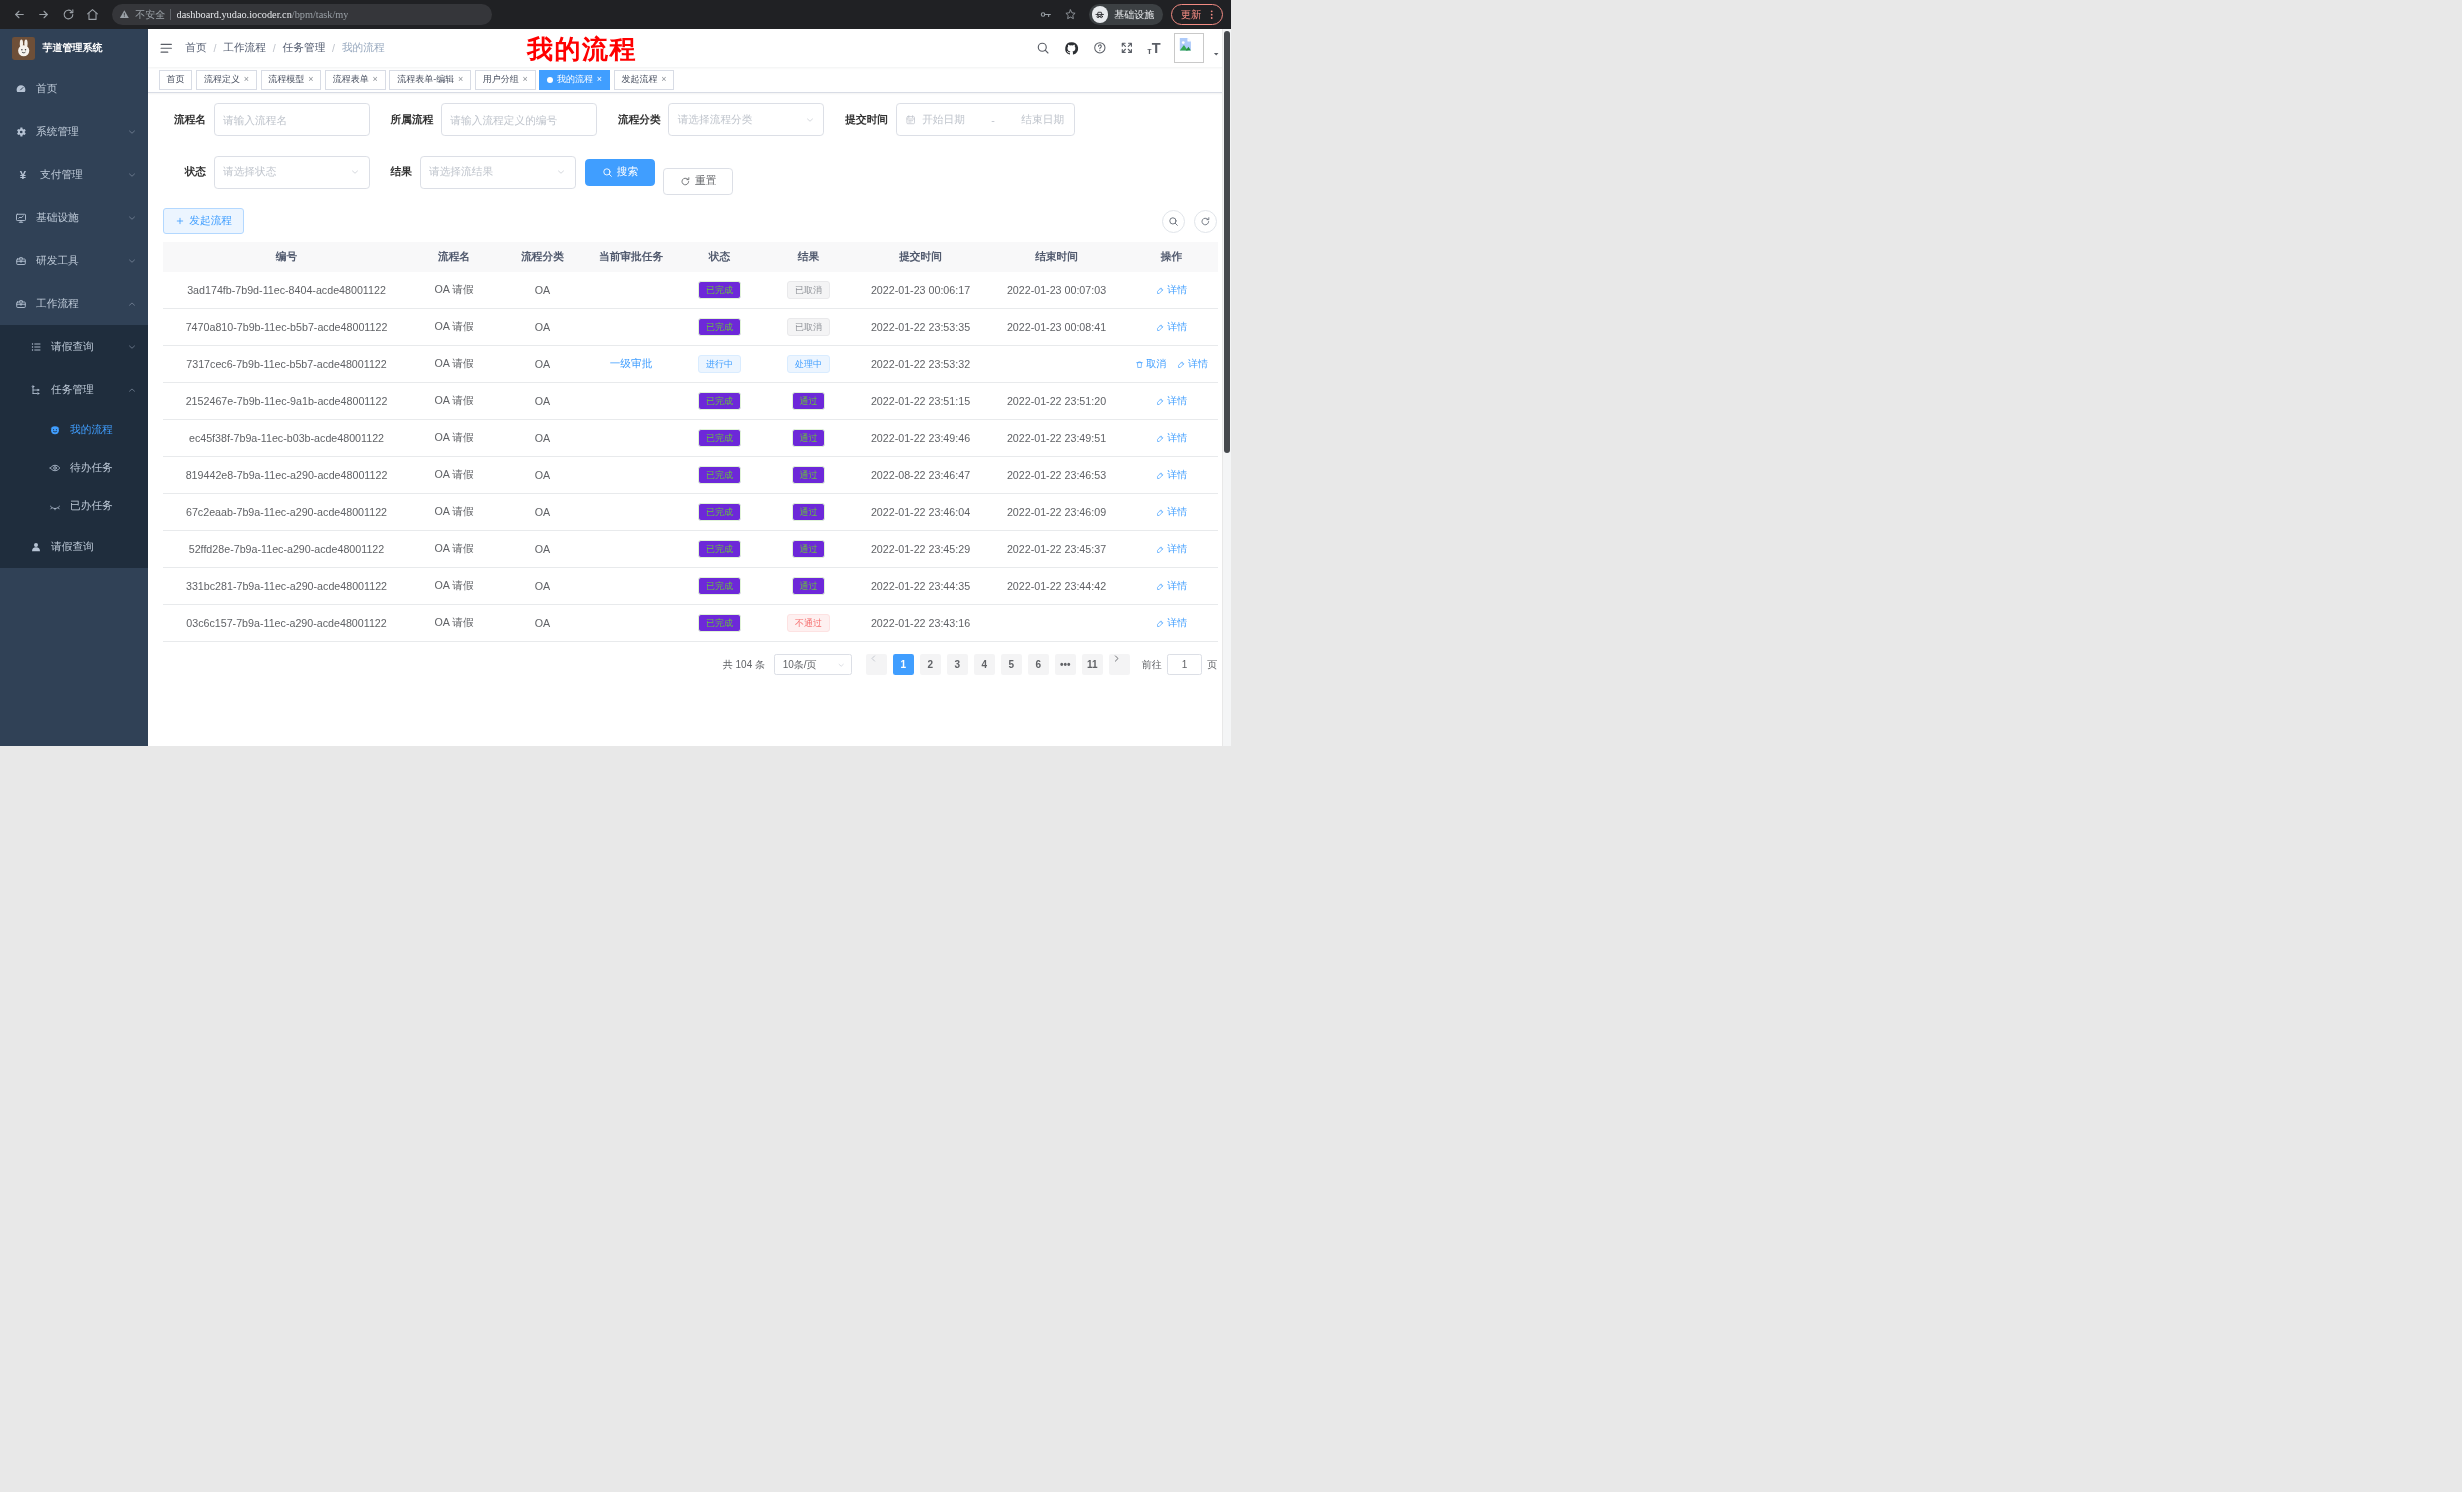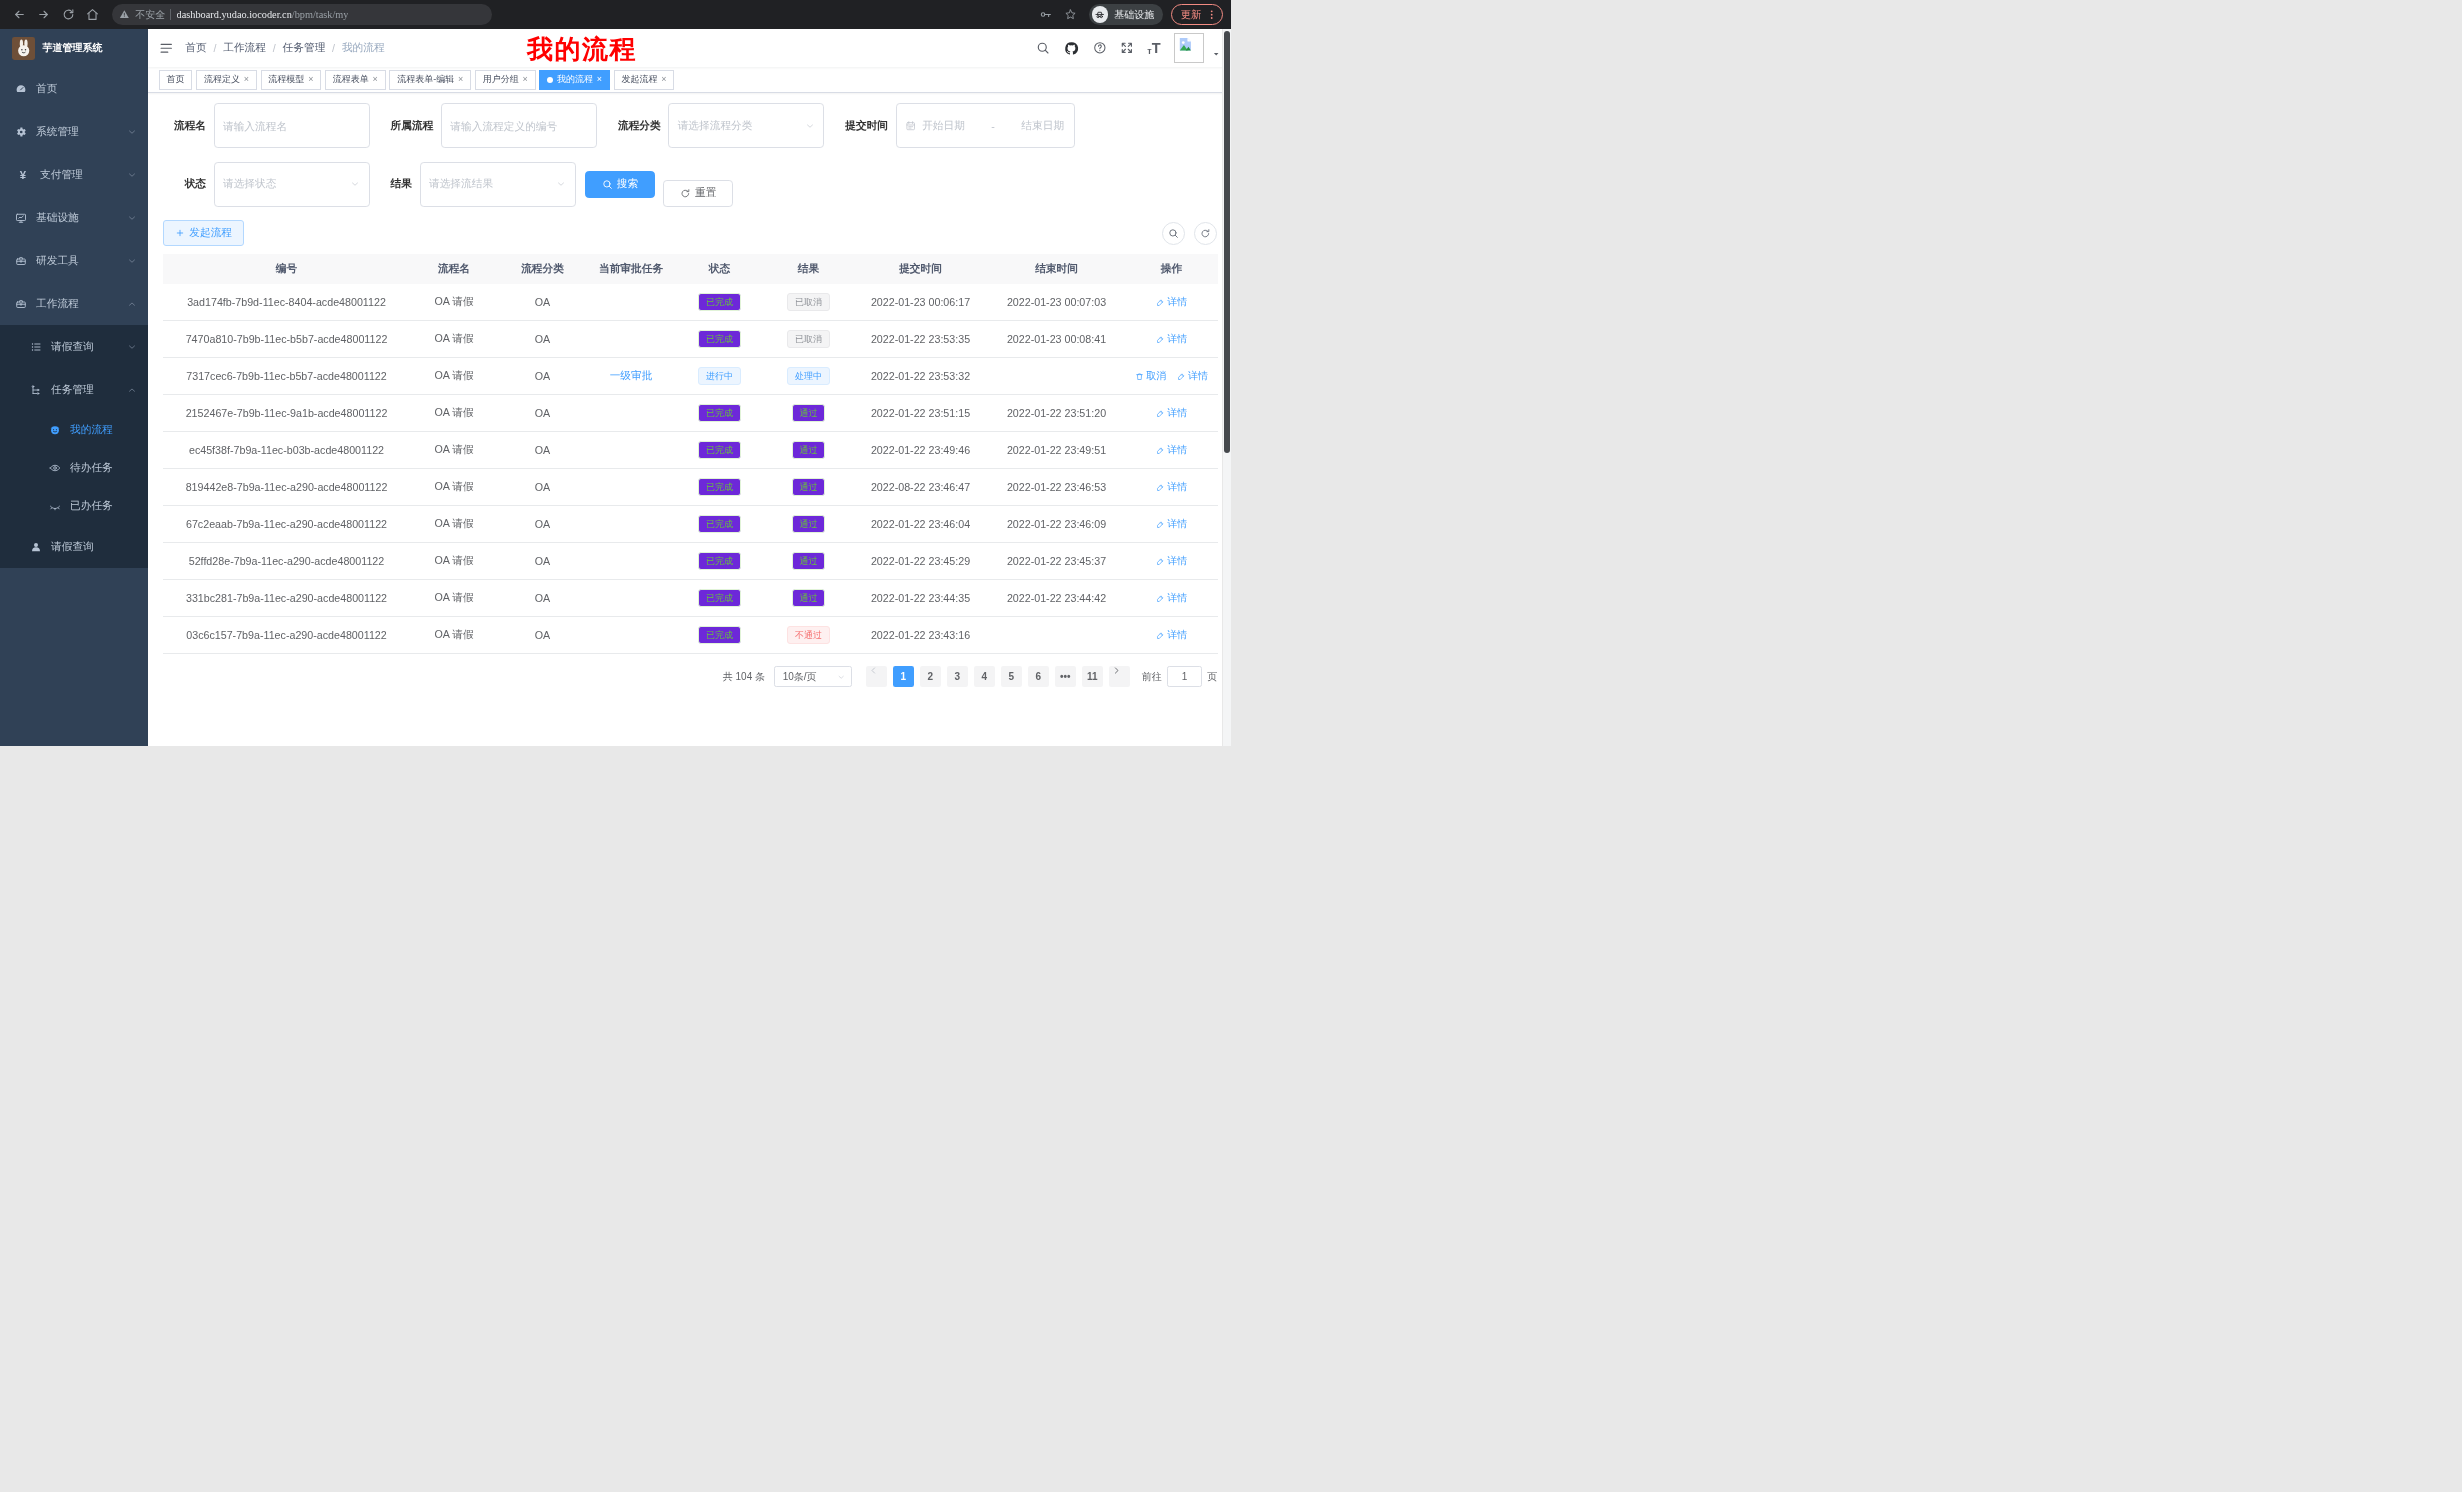--- a/index.html
+++ b/index.html
@@ -66,21 +66,21 @@
   .tab-dot { width:6px; height:6px; border-radius:50%; background:#fff; }
 
   .annotation { position:absolute; left:379px; top:3px; z-index:30; color:#ff0000; font-size:26px; font-weight:700; letter-spacing:1.5px; pointer-events:none; }
 
   
   .content { flex:1; padding:10px 13.7px 0 15px; overflow:hidden; }
   .frow { display:flex; align-items:center; margin-bottom:13.7px; }
   .fitem { display:flex; align-items:center; margin-right:21px; }
   .flabel { font-size:10.7px; font-weight:700; color:#333; margin-right:7.6px; white-space:nowrap; }
   .flabel.w56 { min-width:43px; text-align:right; }
-  .control { height:45px; border:0.8px solid #dcdfe6; border-radius:3.8px; background:#fff; font-size:10.7px; color:#606266; display:flex; align-items:center; padding:0 8.4px; }
+  .control { height:33px; border:0.8px solid #dcdfe6; border-radius:3.8px; background:#fff; font-size:10.7px; color:#606266; display:flex; align-items:center; padding:0 8.4px; }
   input.control { width:156px; }
   input.control::placeholder { color:#bfc4cc; }
   .select { width:156px; justify-content:space-between; cursor:pointer; }
   .placeholder { color:#bfc4cc; }
   .sel-caret { color:#c0c4cc; font-size:10px; }
   .daterange { width:179px; gap:4.6px; cursor:pointer; }
   .daterange .cal { color:#c0c4cc; font-size:11.4px; }
   .daterange span.dr { flex:1; text-align:center; color:#bfc4cc; }
   .daterange .dr-sep { color:#606266; flex:none; }
   .btn { height:27px; border-radius:3.8px; font-size:10.7px; display:inline-flex; align-items:center; gap:4.6px; padding:0 16px; cursor:pointer; border:0.8px solid #dcdfe6; background:#fff; color:#606266; }

